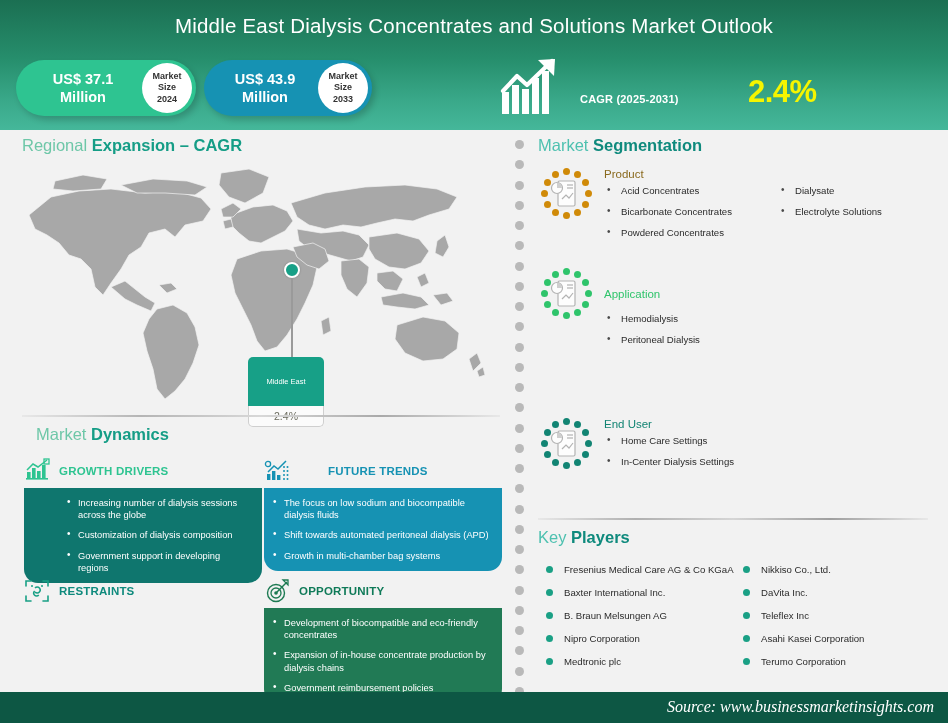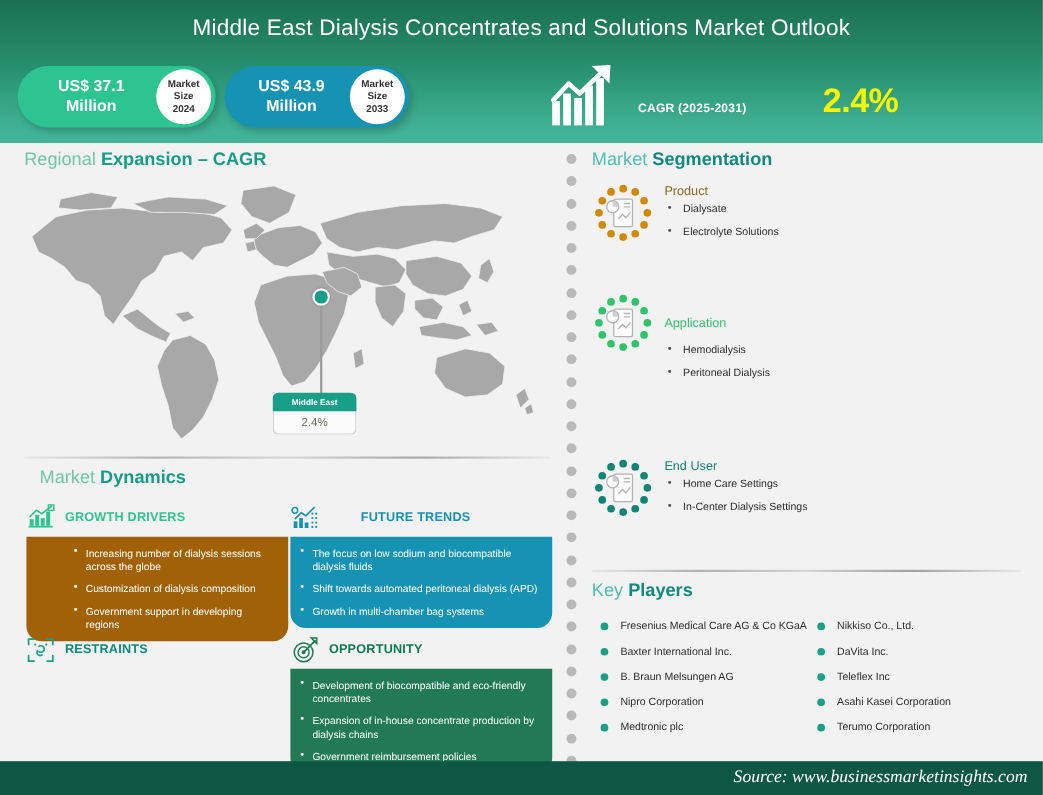--- a/index.html
+++ b/index.html
@@ -69,22 +69,22 @@
   .map-wrap { position: absolute; left: 25px; top: 163px; width: 475px; height: 245px; }
   .map-wrap svg { width: 100%; height: 100%; display: block; }
   .marker {
     position: absolute; left: 284px; top: 262px; width: 16px; height: 16px;
     border-radius: 50%; background: #17a087; border: 2.5px solid #ffffff;
     box-shadow: 0 0 2px rgba(0,0,0,.25);
   }
   .leader { position: absolute; left: 291px; top: 278px; width: 1.5px; height: 80px; background: #9a9a9a; }
   .callout { position: absolute; left: 248px; top: 357px; width: 76px; }
   .callout-head {
-    background: #17a087; color: #ffffff; font-size: 7.5px; font-weight: bold;
-    text-align: center; padding: 4px 2px; border-radius: 5px 5px 0 0;
+    background: #17a087; color: #ffffff; font-size: 7.5px; font-weight: normal;
+    text-align: center; padding: 20px 2px; border-radius: 5px 5px 0 0;
   }
   .callout-body {
     background: #fbfbfb; color: #6b6b5e; font-size: 10.5px;
     text-align: center; padding: 4px 2px; border: 1px solid #cfcfcf; border-top: none;
     border-radius: 0 0 5px 5px;
   }
   .hr-left {
     position: absolute; left: 22px; top: 415px; width: 478px; height: 2px;
     background: linear-gradient(90deg,#e8e8e8,#b5b5b5,#d8d8d8,#a9a9a9,#e8e8e8);
   }
@@ -99,21 +99,21 @@
   .dyn-box ul { list-style: none; }
   .dyn-box li {
     color: #ffffff; font-size: 9.3px; line-height: 12.2px;
     padding-left: 14px; position: relative; margin-bottom: 8px;
   }
   .dyn-box li:last-child { margin-bottom: 0; }
   .dyn-box li::before {
     content: "\2022"; position: absolute; left: 3px; top: -1px;
     color: #ffffff; font-size: 10px;
   }
-  .bx-green { background: #a16207; padding-left: 40px; }
+  .bx-green { background: #0f766e; padding-left: 40px; }
   .bx-blue  { background: #1692b3; }
   .bx-teal  { background: #18a085; }
   .bx-dark  { background: #217a55; }
   .t-green { color: #2ec491; }
   .t-blue  { color: #1692b3; padding-left: 29px; }
   .t-teal  { color: #0f8a7d; }
   .t-dark  { color: #0f7a58; }
 
   
   .seg-title { position: absolute; left: 538px; top: 136px; }
@@ -409,20 +409,25 @@
         <circle cx="17" cy="20" r="5.5" fill="#fdfdfd" stroke="#b3b3b3" stroke-width="1.2"></circle>
         <path d="M17 20 L17 14.5 A5.5 5.5 0 0 1 22 20 Z" fill="#cfcfcf"></path>
         <path d="M22 31 L26 27 L29 30 L33 25" stroke="#b3b3b3" stroke-width="1.2" fill="none"></path>
         <line x1="27" y1="17" x2="33" y2="17" stroke="#b3b3b3" stroke-width="1.2"></line>
         <line x1="27" y1="20" x2="33" y2="20" stroke="#b3b3b3" stroke-width="1.2"></line>
       </svg>
     </div>
     <div style="margin-left:64px;">
       <div class="seg-label" style="color:#8a6a1e;">Product</div>
       <div style="display:flex;">
+        <ul class="seg-list" style="width:174px;">
+          <li>Acid Concentrates</li>
+          <li>Bicarbonate Concentrates</li>
+          <li>Powdered Concentrates</li>
+        </ul>
         <ul class="seg-list" style="width:160px;">
           <li>Dialysate</li>
           <li>Electrolyte Solutions</li>
         </ul>
       </div>
     </div>
   </div>
 
   <div class="seg-group" style="left:540px; top:268px; width:400px;">
     <div class="seg-icon" style="left:0; top:0;">

